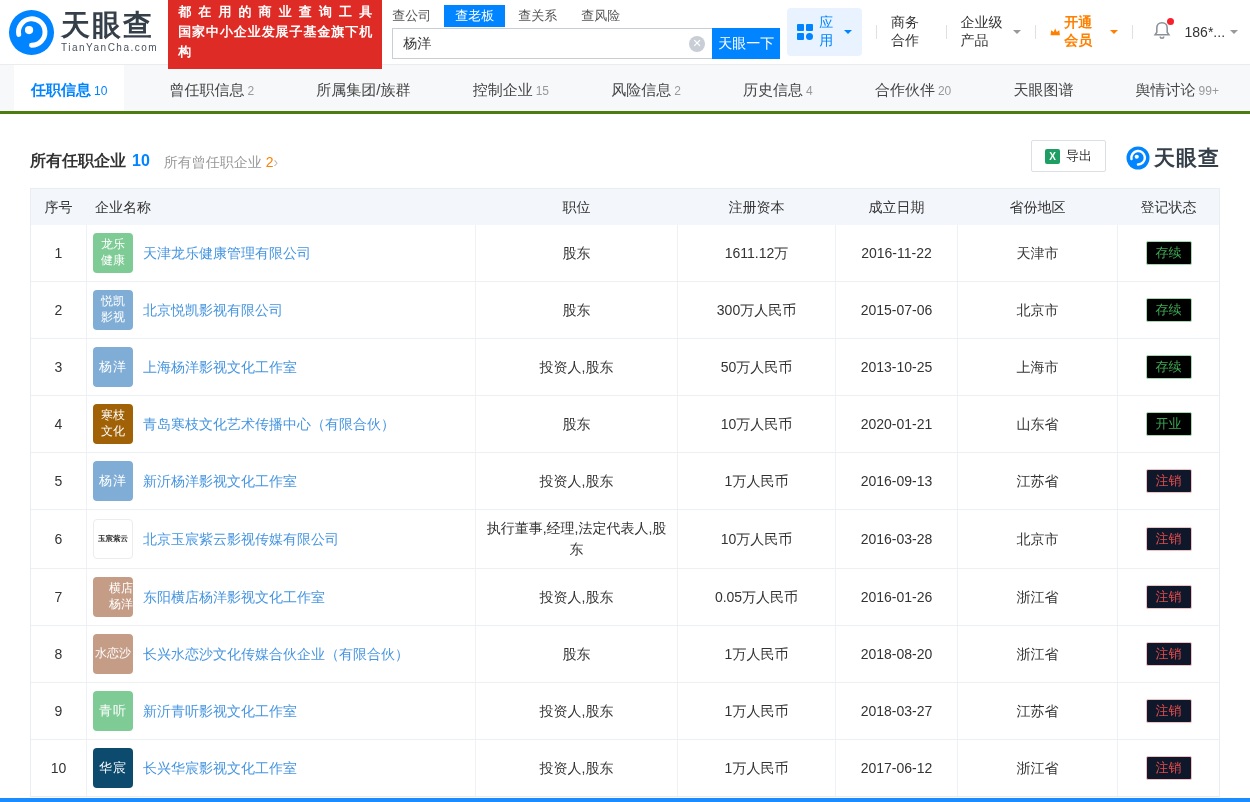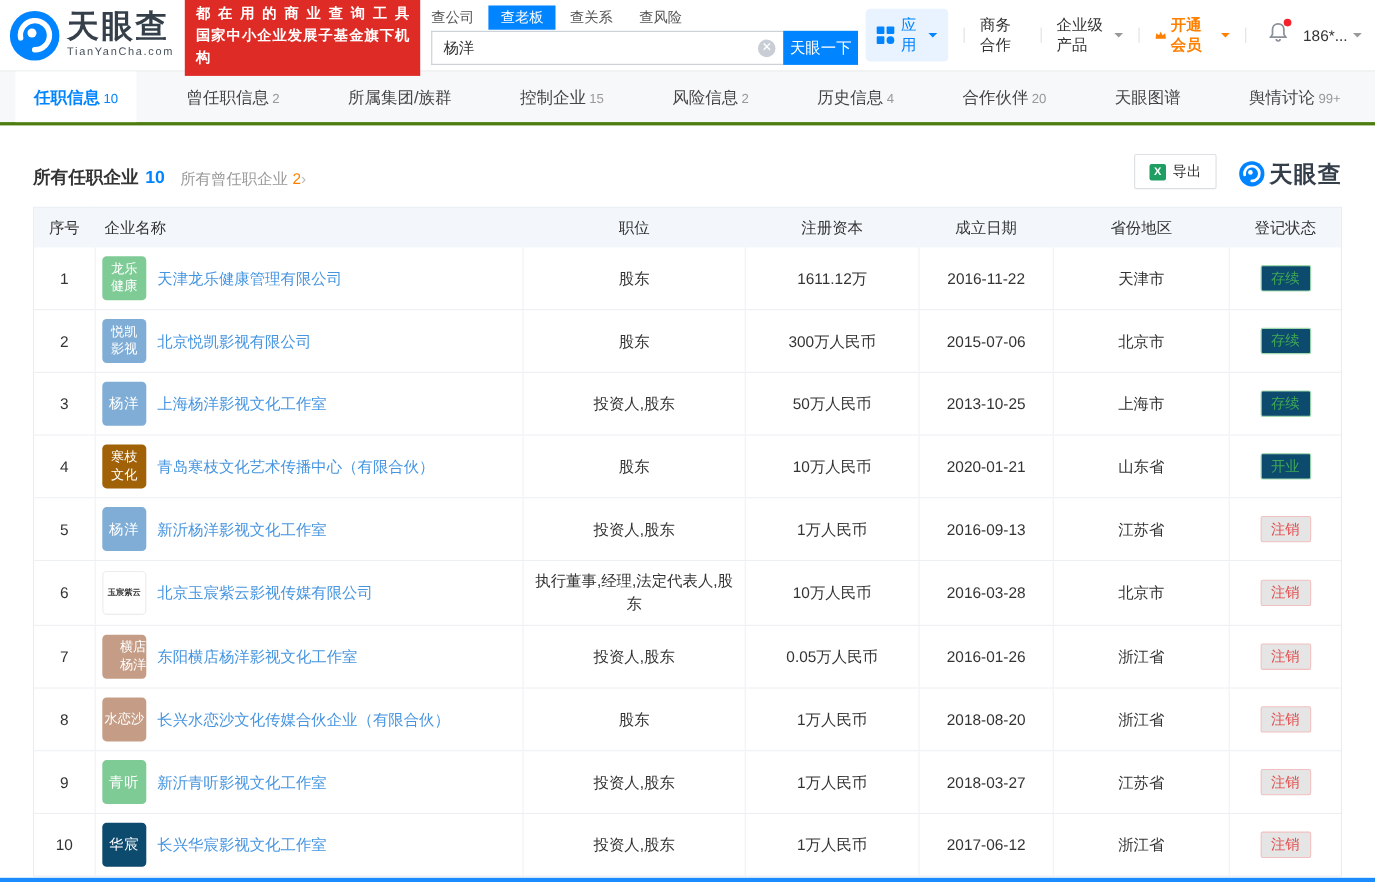--- a/index.html
+++ b/index.html
@@ -83,22 +83,22 @@
   .thead { background:#f3f7fb; }
   .thead .cell { height:36px; padding:0 8px; border-left-color:#f3f7fb; color:#333; }
   .tbody .trow { border-top:1px solid #edf0f3; min-height:53px; }
   .tbody .trow:first-child { border-top:none; }
   .comp-icon { width:40px; height:40px; border-radius:4px; flex:none; display:flex; flex-direction:column;
     align-items:center; justify-content:center; color:#fff; font-size:12px; line-height:1.3; cursor:pointer; }
   .comp-icon.big { font-size:13px; letter-spacing:1px; }
   .comp-icon.light { border:1px solid #ececec; color:#333; font-size:7.5px; font-weight:bold; letter-spacing:0; }
   .comp-name { color:#4695e0; font-size:14px; cursor:pointer; }
   .badge { font-size:13px; padding:3px 9px; border-radius:2px; line-height:1.3; }
-  .badge.green { color:#3fa854; background:#0c4a6e; border:1px solid #a2d8ae; }
-  .badge.red { color:#e24c4c; background:#e5e5e5; border:1px solid #f2c0c0; }
+  .badge.green { color:#3fa854; background:#000000; border:1px solid #a2d8ae; }
+  .badge.red { color:#e24c4c; background:#0f172a; border:1px solid #f2c0c0; }
 
   .bottom-bar { position:absolute; left:0; right:0; bottom:0; height:4px; background:#1a8cff; }
 </style>
 </head>
 <body>
 
 <div class="header">
   <div class="logo">
     <svg viewBox="0 0 48 48">
       <circle cx="24" cy="24" r="23" fill="#0084ff"></circle>

